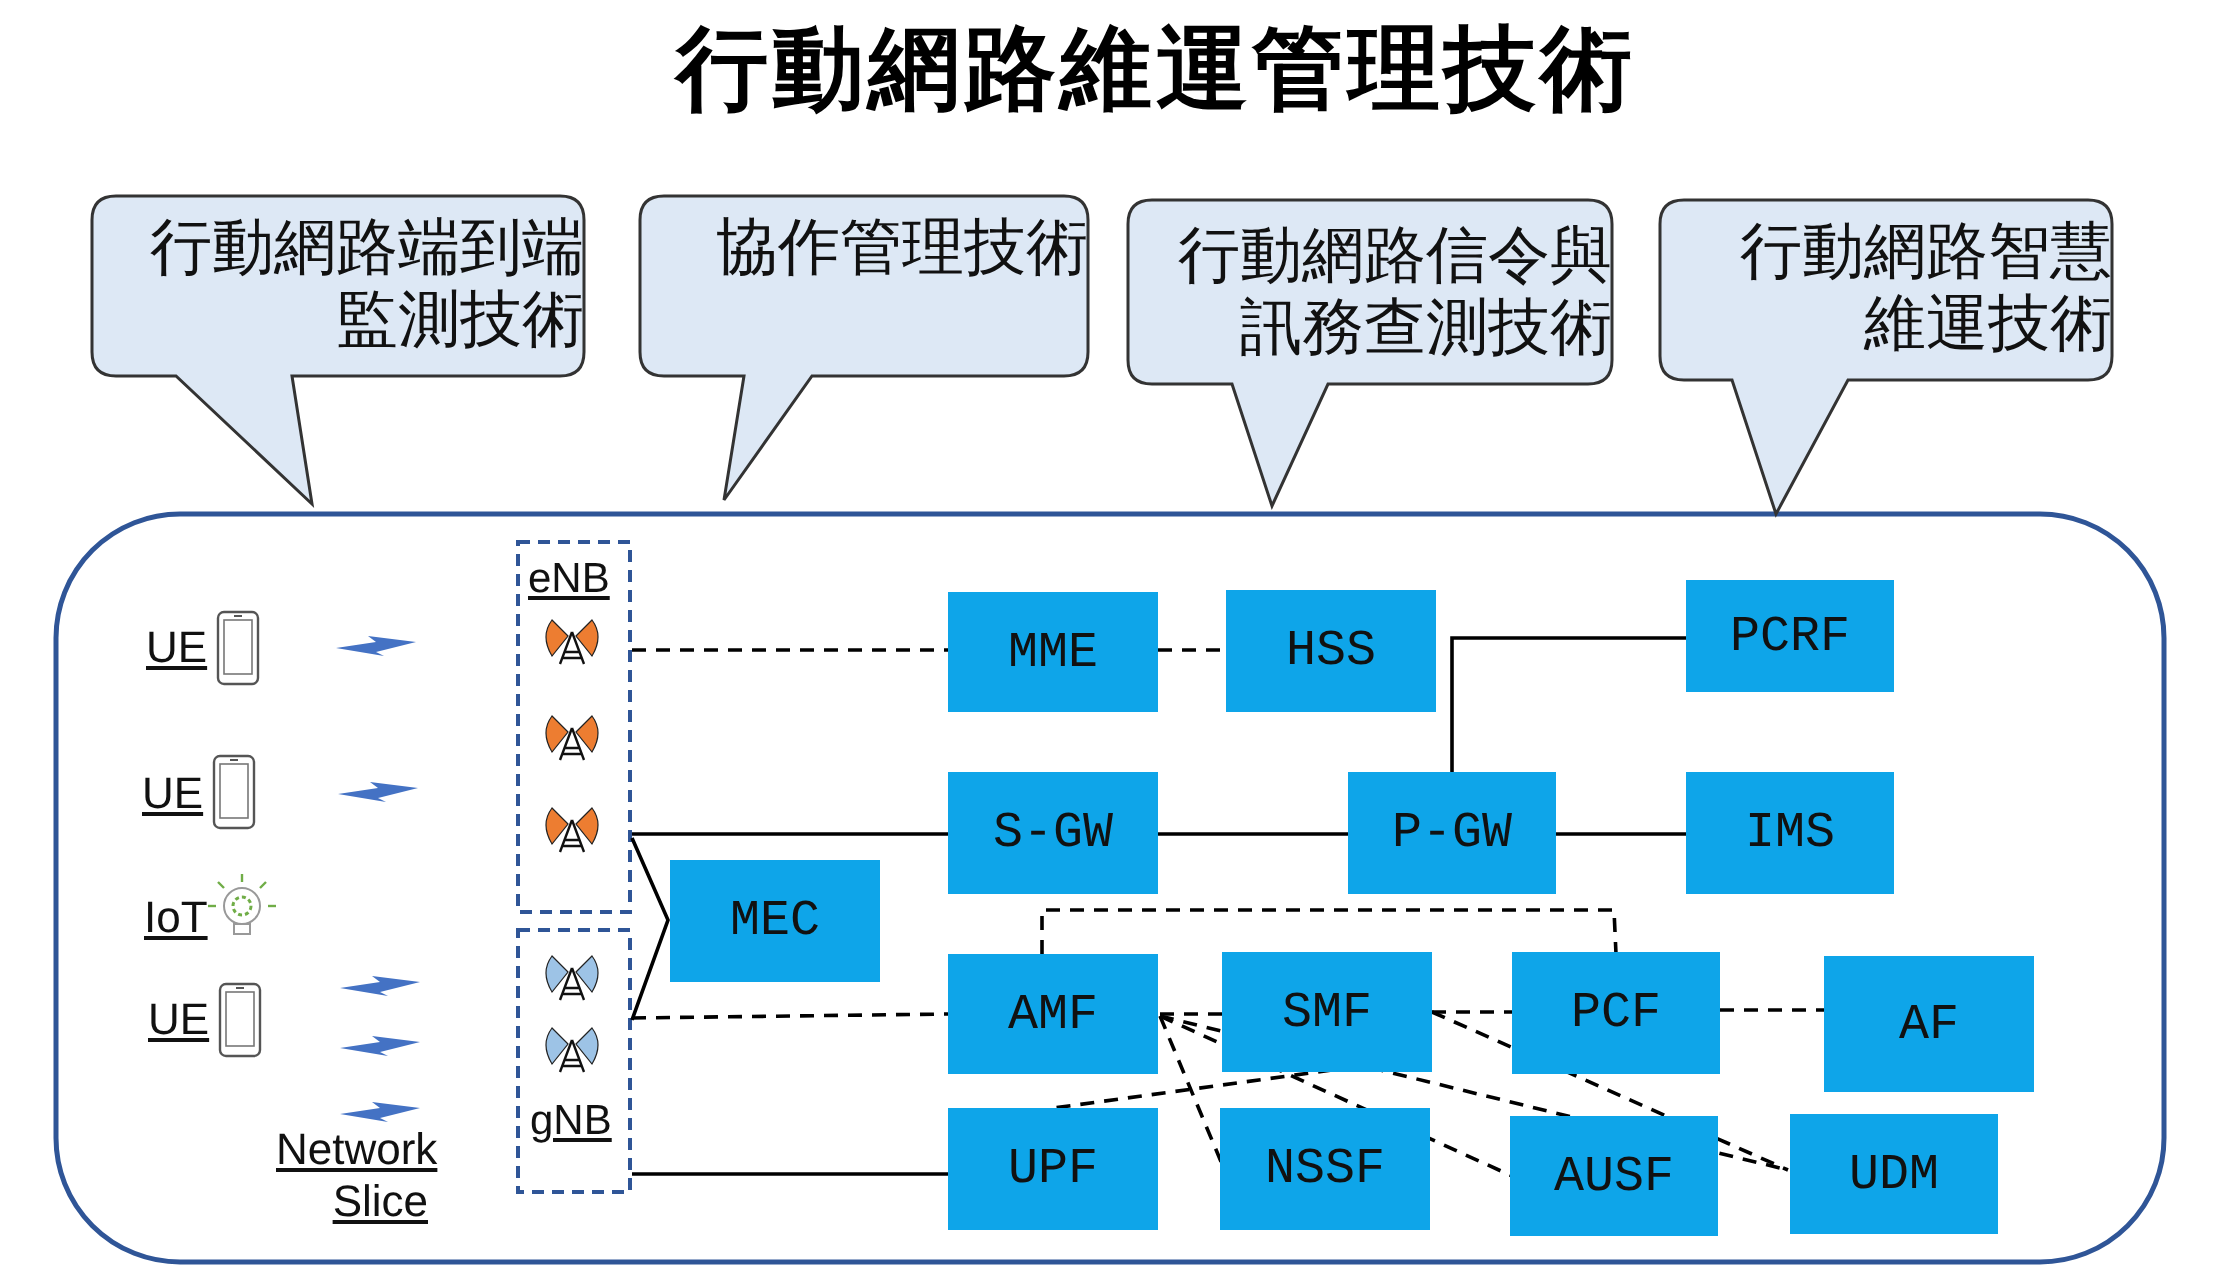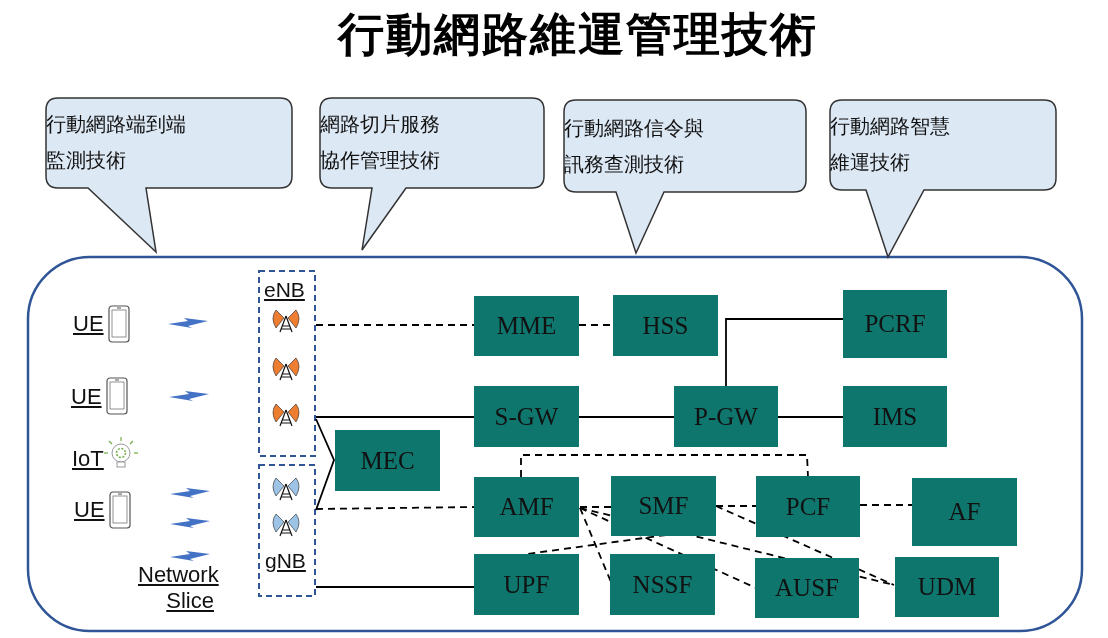--- a/index.html
+++ b/index.html
@@ -1,24 +1,24 @@
 <!DOCTYPE html>
 <html><head>
 <meta charset="utf-8">
 <style>
   html, body { margin: 0; padding: 0; background: #ffffff; }
   body { width: 1108px; height: 638px; position: relative; overflow: hidden;
          font-family: "DejaVu Sans", sans-serif; }
   #title { position: absolute; left: 0; top: 4px; width: 1108px; text-align: center;
            font-size: 46px; font-weight: bold; color: #000; letter-spacing: 2px; padding-left: 24px; }
   svg#diagram { position: absolute; left: 0; top: 0; }
-  .bubble-text { position: absolute; text-align: left; font-size: 20px; line-height: 36px;
+  .bubble-text { position: absolute; text-align: right; font-size: 31px; line-height: 36px;
                  color: #111; font-family: "DejaVu Sans", sans-serif; }
-  .nf { position: absolute; background: #0f766e; display: flex; align-items: center;
-        justify-content: center; font-family: Liberation Serif, serif; font-size: 25px; color: #111; }
+  .nf { position: absolute; background: #0ea5e9; display: flex; align-items: center;
+        justify-content: center; font-family: Liberation Mono, monospace; font-size: 25px; color: #111; }
   .lbl { position: absolute; font-family: "Liberation Sans", sans-serif; font-size: 22px; color: #111; text-decoration: underline; }
 </style>
 </head>
 <body>
 
 <div id="title">行動網路維運管理技術</div>
 
 <svg id="diagram" width="1108" height="638">
 
   <rect x="28" y="257" width="1054" height="374" rx="62" ry="62" fill="#ffffff" stroke="#2f5597" stroke-width="2.5"></rect>
@@ -143,21 +143,20 @@
 
     <line x1="666" y1="535" x2="527" y2="554" stroke-dasharray="7,5"></line>
   </g>
 </svg>
 
 <div class="bubble-text" style="left:46px; top:106px; width:246px;">
   <div>行動網路端到端</div>
   <div>監測技術</div>
 </div>
 <div class="bubble-text" style="left:320px; top:106px; width:224px;">
-  <div>網路切片服務</div>
   <div>協作管理技術</div>
 </div>
 <div class="bubble-text" style="left:564px; top:110px; width:242px;">
   <div>行動網路信令與</div>
   <div>訊務查測技術</div>
 </div>
 <div class="bubble-text" style="left:830px; top:108px; width:226px;">
   <div>行動網路智慧</div>
   <div>維運技術</div>
 </div>
@@ -169,21 +168,21 @@
 <div class="lbl" style="left:138px; top:562px; width:76px; text-align:right; line-height:26px;">
   <div>Network</div>
   <div>Slice</div>
 </div>
 
 <div class="lbl" style="left:264px; top:278px; font-size:21px;">eNB</div>
 <div class="lbl" style="left:265px; top:549px; font-size:21px;">gNB</div>
 
 <div class="nf" style="left:474px; top:296px; width:105px; height:60px;">MME</div>
 <div class="nf" style="left:613px; top:295px; width:105px; height:61px;">HSS</div>
-<div class="nf" style="left:843px; top:290px; width:104px; height:68px;">PCRF</div>
+<div class="nf" style="left:843px; top:290px; width:104px; height:56px;">PCRF</div>
 <div class="nf" style="left:474px; top:386px; width:105px; height:61px;">S-GW</div>
 <div class="nf" style="left:674px; top:386px; width:104px; height:61px;">P-GW</div>
 <div class="nf" style="left:843px; top:386px; width:104px; height:61px;">IMS</div>
 <div class="nf" style="left:335px; top:430px; width:105px; height:61px;">MEC</div>
 <div class="nf" style="left:474px; top:477px; width:105px; height:60px;">AMF</div>
 <div class="nf" style="left:611px; top:476px; width:105px; height:60px;">SMF</div>
 <div class="nf" style="left:756px; top:476px; width:104px; height:61px;">PCF</div>
 <div class="nf" style="left:912px; top:478px; width:105px; height:68px;">AF</div>
 <div class="nf" style="left:474px; top:554px; width:105px; height:61px;">UPF</div>
 <div class="nf" style="left:610px; top:554px; width:105px; height:61px;">NSSF</div>

